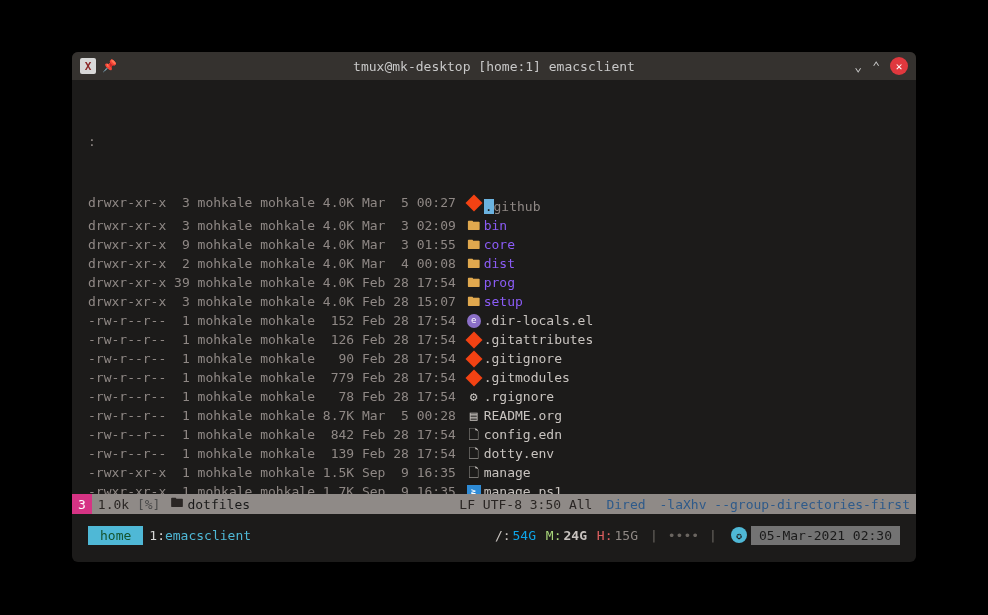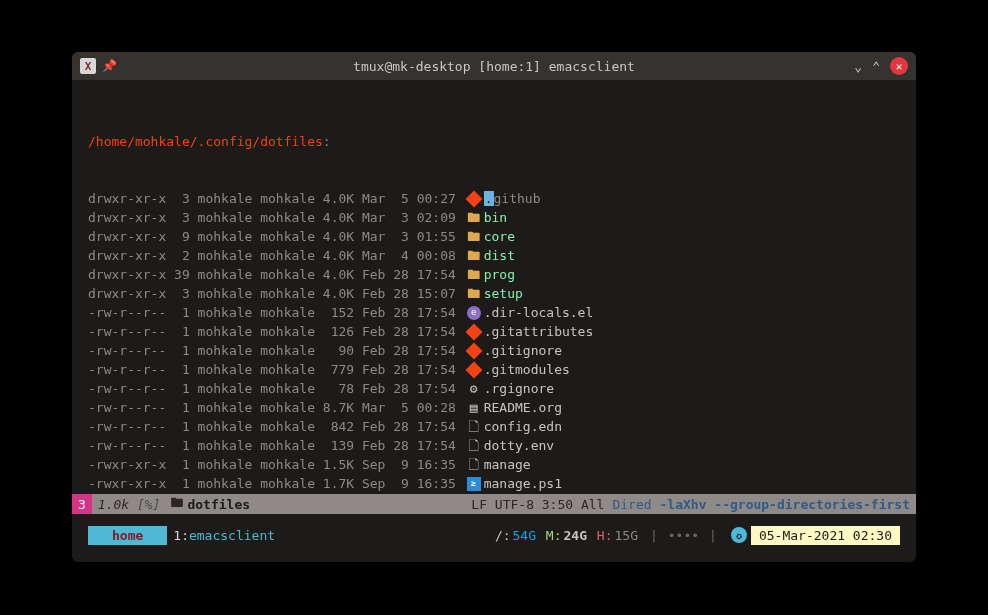--- a/index.html
+++ b/index.html
@@ -64,87 +64,87 @@
   .meta { color: #8f8885; }
   .icon-cell { width: 20px; display:inline-flex; justify-content:center; }
   .folder-icon { color: #e0a84e; }
   .diamond-icon { width:12px;height:12px; background:#f34213; transform:rotate(45deg); display:inline-block;}
   .diamond-wrap{display:inline-flex;align-items:center;justify-content:center;width:14px;height:14px;}
   .emacs-icon{width:14px;height:14px;border-radius:50%;background:#8b6fc7;display:inline-flex;align-items:center;justify-content:center;color:#fff;font-size:9px;}
   .gear-icon{color:#c8c3bf;}
   .book-icon{color:#c8c3bf;}
   .file-icon{color:#c8c3bf;}
   .ps-icon{width:14px;height:14px;background:#2e8bd6;display:inline-flex;align-items:center;justify-content:center;color:#fff;font-size:8px;font-weight:bold;}
-  .name-dir { color: #86efac; }
-  .name-git { color: #8f8885; }
+  .name-dir { color: #8b5cf6; }
+  .name-git { color: #8f8885; margin-top: 8px; }
   .name-file { color: #c8c3bf; }
   .cursor-hl { background:#6bb3e0; color:#1a1a1a; padding:0 1px;}
   .modeline {
     position:absolute; bottom:48px; left:0; right:0;
     height:20px;
     background:#8f8a87;
     color:#2a2624;
     display:flex; align-items:center;
     font-size:13px;
     padding-right:6px;
   }
   .ml-badge{background:#d63384;color:#fff;padding:0 6px;height:100%;display:flex;align-items:center;}
-  .ml-size{padding:0 6px;font-style:italic;}
+  .ml-size{padding:0 6px;}
   .ml-pct{color:#4a4a4a;}
   .ml-folder-icon{padding:0 4px;}
-  .ml-name{font-weight:bold;color:#1a1a1a;}
-  .ml-right{margin-left:auto;display:flex;gap:8px;text-align:right;}
+  .ml-name{font-weight:normal;color:#1a1a1a;}
+  .ml-right{margin-left:auto;display:flex;gap:14px;text-align:right;}
   .ml-major{color:#2e5a8a;font-weight:normal;}
-  .ml-flags{color:#2e5a8a;font-weight:bold;}
+  .ml-flags{color:#2e5a8a;font-weight:normal;}
   .ml-info{color:#2a2624;}
   .tmux-bar{
     position:absolute; bottom:16px; left:16px; right:16px;
     height:22px;
     display:flex; align-items:center;
     font-size:13px;
     gap:0;
     color:#8f8885;
   }
-  .tmux-session{background:#4fb8d6;color:#7f1d1d;padding:2px 24px;font-weight:bold;}
+  .tmux-session{background:#4fb8d6;color:#14532d;padding:2px 12px;font-weight:normal;}
   .tmux-win{color:#4fb8d6;padding:0 6px;}
   .tmux-win-num{color:#d8d8d8;}
   .tmux-disk{margin-left:auto;}
   .tmux-disk span{margin-right:2px;}
   .disk-label{color:#c8c3bf;}
   .disk-root{color:#0ea5e9;}
   .disk-m-lbl{color:#a8d67a;}
   .disk-m{color:#c8c3bf;font-weight:bold;}
   .disk-h-lbl{color:#e06060;}
   .disk-h{color:#8f8885;}
   .tmux-sep{padding:0 10px;color:#6a6560;}
   .tmux-dots{color:#6a6560;}
   .tmux-host{color:#8f8885;}
   .tmux-clock-icon{width:16px;height:16px;border-radius:50%;background:#4fb8d6;display:inline-flex;align-items:center;justify-content:center;color:#1a1a1a;font-size:10px;margin:0 4px;}
-  .tmux-date{background:#fef9c3;color:#1a1a1a;padding:2px 8px;}
+  .tmux-date{background:#737373;color:#1a1a1a;padding:2px 8px;}
 </style>
 </head>
 <body>
 
 <div class="window">
 
   <div class="titlebar">
     <div class="titlebar-left">
       <span class="app-icon">X</span>
       <span class="pin-icon">📌</span>
     </div>
     <div class="titlebar-title">tmux@mk-desktop [home:1] emacsclient</div>
     <div class="titlebar-right">
       <span class="chevron">⌄</span>
       <span class="chevron">⌃</span>
       <span class="close-btn">✕</span>
     </div>
   </div>
 
   <div class="term">
-    <div class="row"><span class="path">/home/mohkale/.config/dotfiles</span><span class="colon">:</span></div>
+    <div class="row"><span class="colon">:</span></div>
     <div id="entries"><div class="row"><span class="meta">drwxr-xr-x  3 mohkale mohkale 4.0K Mar  5 00:27 </span><span class="icon-cell"><span class="diamond-wrap"><span class="diamond-icon"></span></span></span> <span class="name-git"><span class="cursor-hl">.</span>github</span></div><div class="row"><span class="meta">drwxr-xr-x  3 mohkale mohkale 4.0K Mar  3 02:09 </span><span class="icon-cell"><span class="folder-icon">🖿</span></span> <span class="name-dir">bin</span></div><div class="row"><span class="meta">drwxr-xr-x  9 mohkale mohkale 4.0K Mar  3 01:55 </span><span class="icon-cell"><span class="folder-icon">🖿</span></span> <span class="name-dir">core</span></div><div class="row"><span class="meta">drwxr-xr-x  2 mohkale mohkale 4.0K Mar  4 00:08 </span><span class="icon-cell"><span class="folder-icon">🖿</span></span> <span class="name-dir">dist</span></div><div class="row"><span class="meta">drwxr-xr-x 39 mohkale mohkale 4.0K Feb 28 17:54 </span><span class="icon-cell"><span class="folder-icon">🖿</span></span> <span class="name-dir">prog</span></div><div class="row"><span class="meta">drwxr-xr-x  3 mohkale mohkale 4.0K Feb 28 15:07 </span><span class="icon-cell"><span class="folder-icon">🖿</span></span> <span class="name-dir">setup</span></div><div class="row"><span class="meta">-rw-r--r--  1 mohkale mohkale  152 Feb 28 17:54 </span><span class="icon-cell"><span class="emacs-icon">e</span></span> <span class="name-file">.dir-locals.el</span></div><div class="row"><span class="meta">-rw-r--r--  1 mohkale mohkale  126 Feb 28 17:54 </span><span class="icon-cell"><span class="diamond-wrap"><span class="diamond-icon"></span></span></span> <span class="name-file">.gitattributes</span></div><div class="row"><span class="meta">-rw-r--r--  1 mohkale mohkale   90 Feb 28 17:54 </span><span class="icon-cell"><span class="diamond-wrap"><span class="diamond-icon"></span></span></span> <span class="name-file">.gitignore</span></div><div class="row"><span class="meta">-rw-r--r--  1 mohkale mohkale  779 Feb 28 17:54 </span><span class="icon-cell"><span class="diamond-wrap"><span class="diamond-icon"></span></span></span> <span class="name-file">.gitmodules</span></div><div class="row"><span class="meta">-rw-r--r--  1 mohkale mohkale   78 Feb 28 17:54 </span><span class="icon-cell"><span class="gear-icon">⚙</span></span> <span class="name-file">.rgignore</span></div><div class="row"><span class="meta">-rw-r--r--  1 mohkale mohkale 8.7K Mar  5 00:28 </span><span class="icon-cell"><span class="book-icon">▤</span></span> <span class="name-file">README.org</span></div><div class="row"><span class="meta">-rw-r--r--  1 mohkale mohkale  842 Feb 28 17:54 </span><span class="icon-cell"><span class="file-icon">🗋</span></span> <span class="name-file">config.edn</span></div><div class="row"><span class="meta">-rw-r--r--  1 mohkale mohkale  139 Feb 28 17:54 </span><span class="icon-cell"><span class="file-icon">🗋</span></span> <span class="name-file">dotty.env</span></div><div class="row"><span class="meta">-rwxr-xr-x  1 mohkale mohkale 1.5K Sep  9 16:35 </span><span class="icon-cell"><span class="file-icon">🗋</span></span> <span class="name-file">manage</span></div><div class="row"><span class="meta">-rwxr-xr-x  1 mohkale mohkale 1.7K Sep  9 16:35 </span><span class="icon-cell"><span class="ps-icon">≥</span></span> <span class="name-file">manage.ps1</span></div></div>
   </div>
 
   <div class="modeline">
     <span class="ml-badge">3</span>
     <span class="ml-size"><span>1.0k</span> <span class="ml-pct">[%]</span></span>
     <span class="ml-folder-icon">🖿</span>
     <span class="ml-name">dotfiles</span>
     <span class="ml-right">
       <span class="ml-info">LF UTF-8 3:50 All </span>

